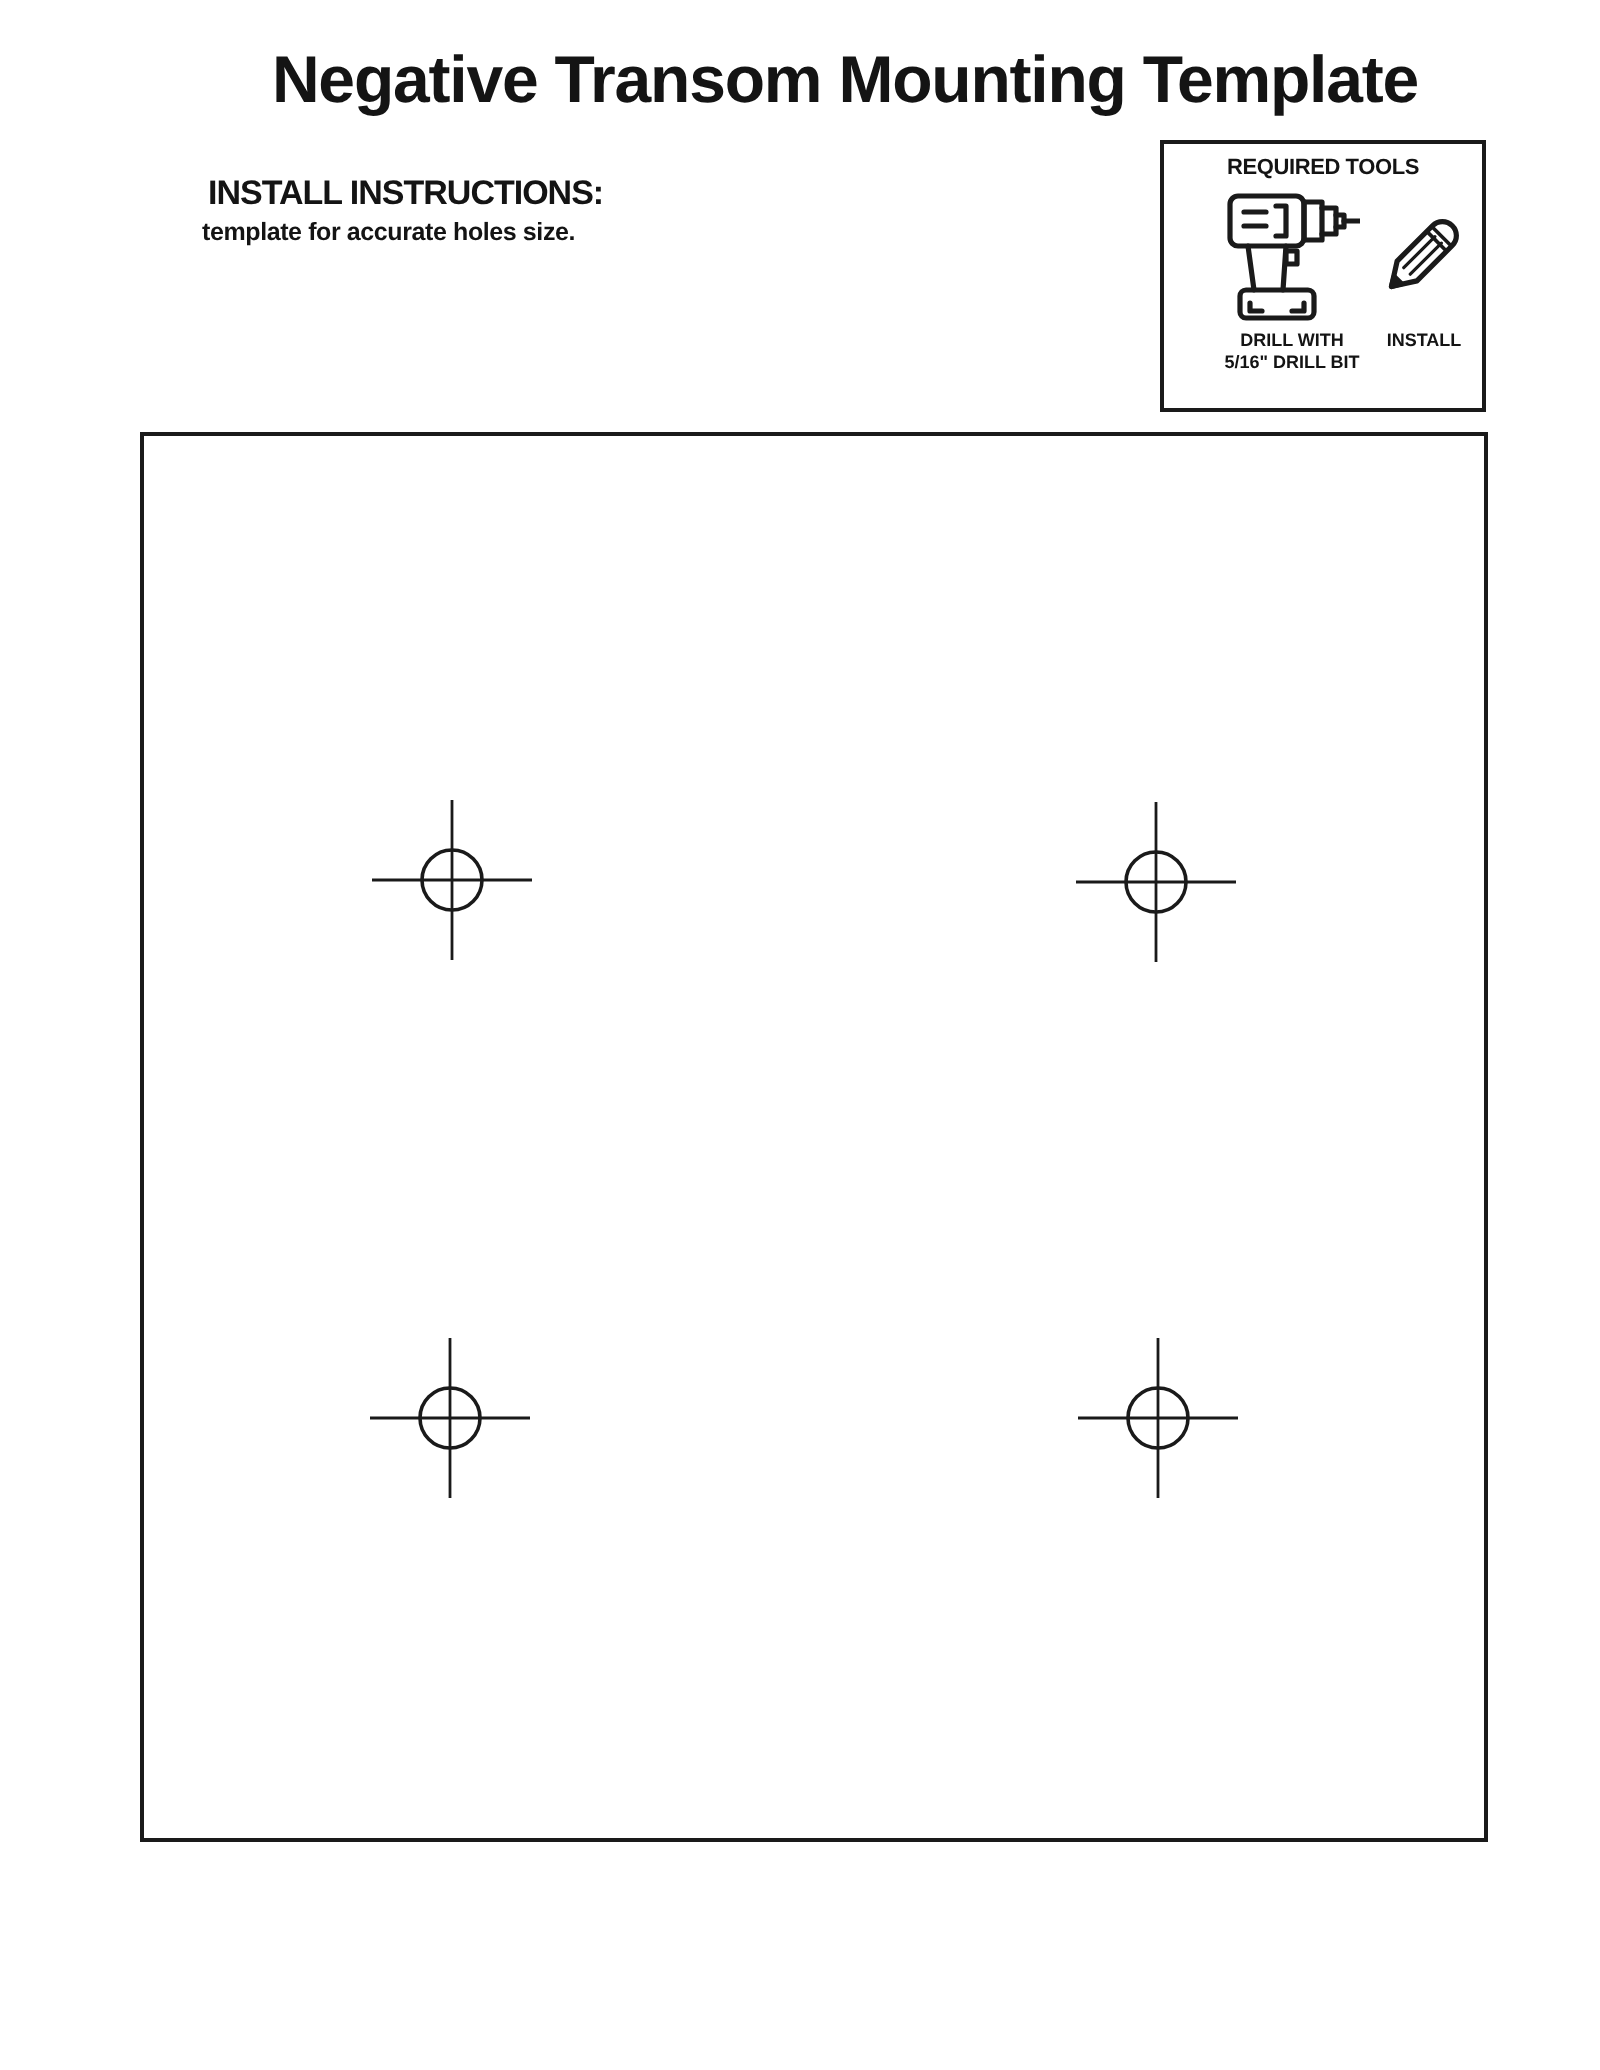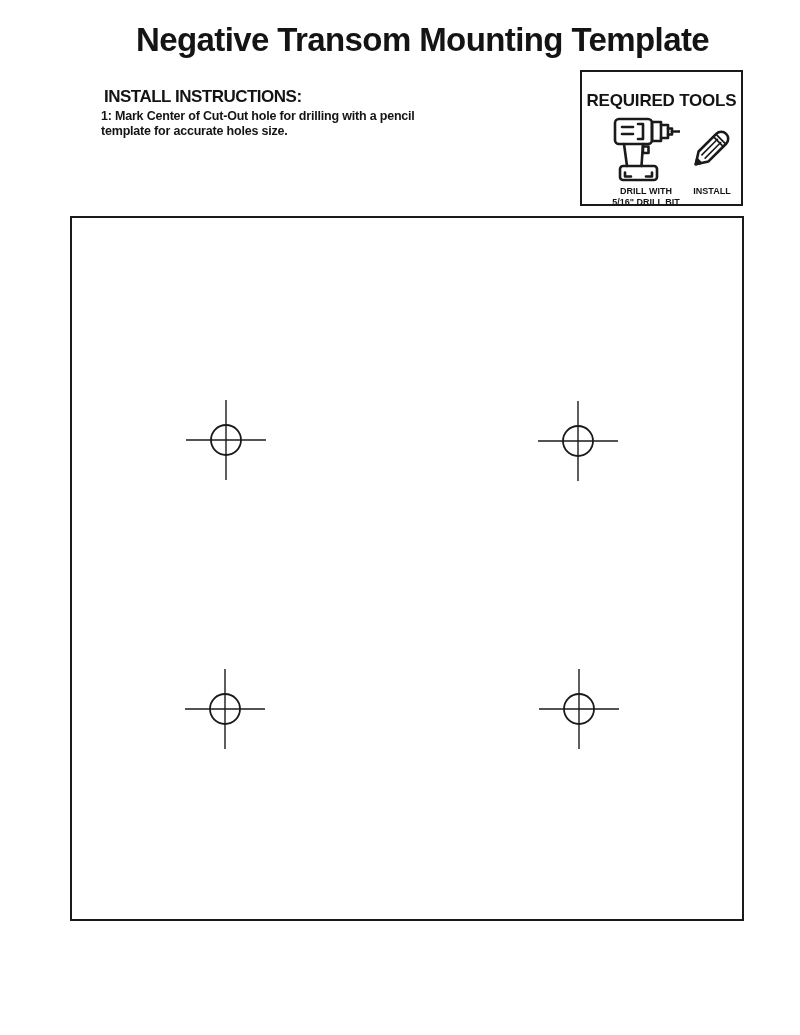--- a/index.html
+++ b/index.html
@@ -19,21 +19,21 @@
   }
   .instr-line {
     font-size:12.5px; line-height:14.6px; font-weight:700;
     letter-spacing:-0.2px; white-space:pre;
   }
   .tools-box {
     position:absolute; left:580px; top:70px; width:163px; height:136px;
     border:2px solid #1a1a1a; box-sizing:border-box; background:#ffffff;
   }
   .tools-title {
-    text-align:center; margin-top:19px; font-size:17px; font-weight:800;
+    text-align:center; margin-top:6px; font-size:11px; font-weight:800;
     letter-spacing:-0.2px;
   }
   .tools-row { display:flex; margin-top:1px;margin-left:30px; }
   .tool { flex:1; display:flex; flex-direction:column; align-items:center; }
   .tool-icon { height:72px; display:flex; align-items:center; justify-content:center; }
   .tool-label {
     text-align:center; font-size:9px; line-height:11px; font-weight:800;
     margin-top:2px; white-space:nowrap; letter-spacing:0;
   }
   .template-square {
@@ -45,21 +45,20 @@
 </style>
 </head>
 <body>
 
 <div class="page">
 
   <h1 class="title">Negative Transom Mounting Template</h1>
 
   <section class="instructions">
     <h2>INSTALL INSTRUCTIONS:</h2>
-    <div class="instr-line">1: Mark Center of Cut-Out hole for drilling with a pencil</div>
     <div class="instr-line">template for accurate holes size.</div>
   </section>
 
   <aside class="tools-box">
     <div class="tools-title">REQUIRED TOOLS</div>
     <div class="tools-row">
 
       <div class="tool">
         <div class="tool-icon">
           <svg class="lineart" width="68" height="72" viewBox="0 0 68 72" aria-hidden="true">

